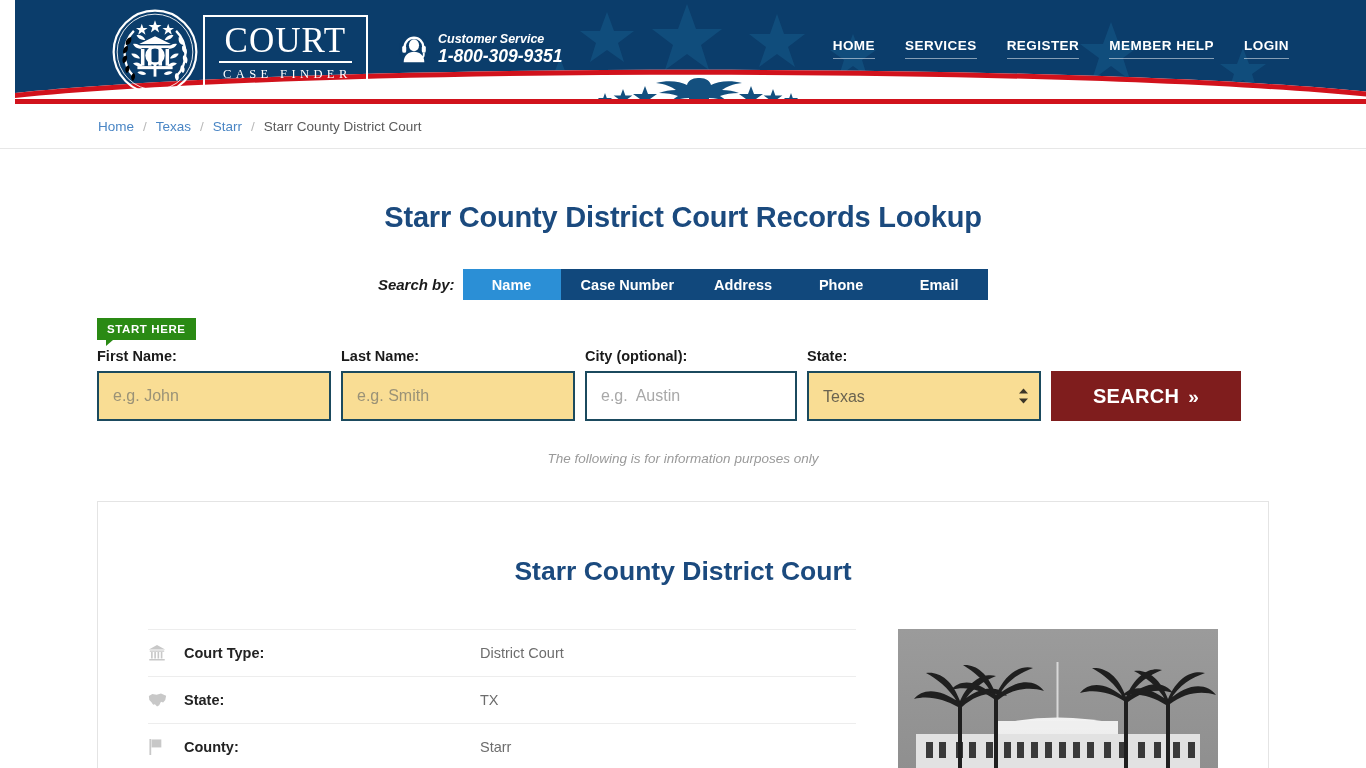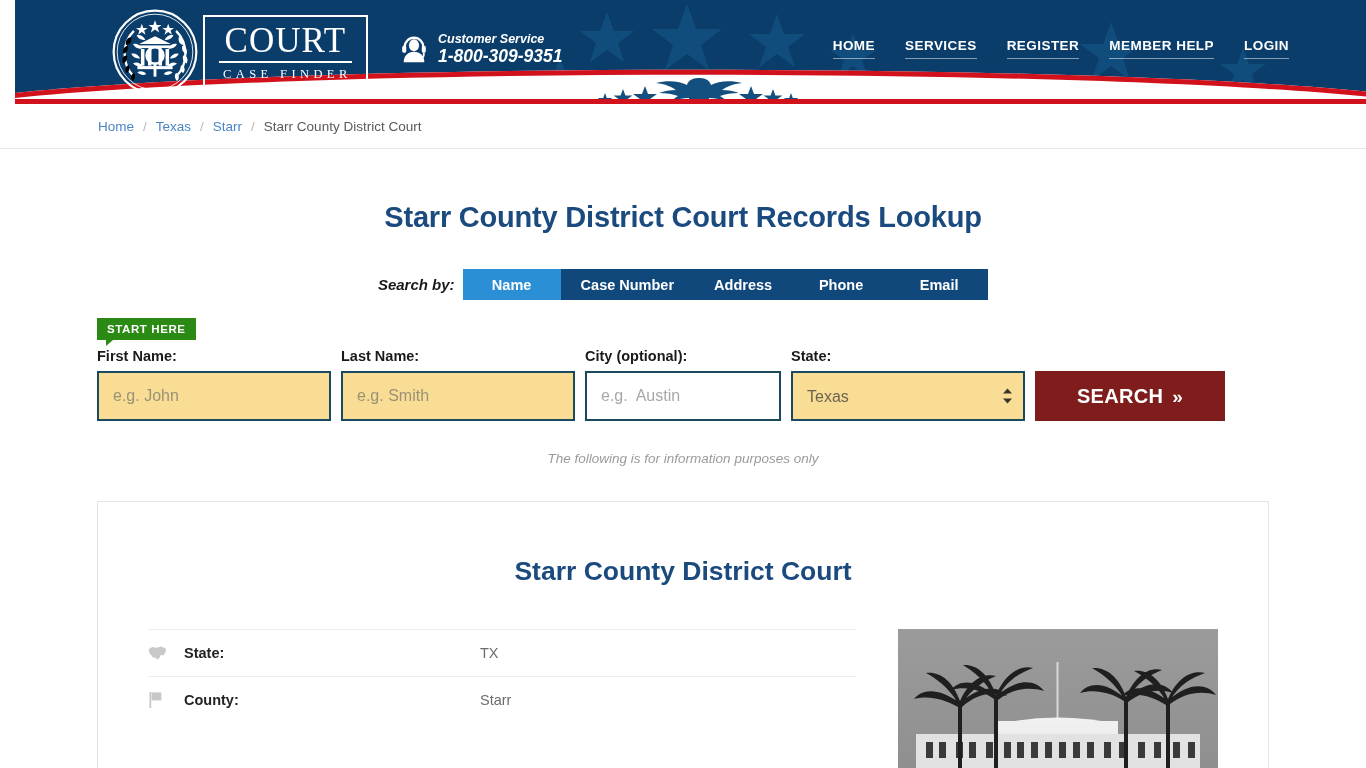--- a/index.html
+++ b/index.html
@@ -227,21 +227,21 @@
     color: #8a8271;
     font-family: "Liberation Sans", sans-serif;
     background: #f9dd94;
     outline: none;
   }
   .field-input::placeholder { color: #9a9277; opacity: 1; }
   .field-input.white { background: #ffffff; color: #9a9a9a; }
   .field-input.white::placeholder { color: #a8a8a8; }
   .w-first { width: 234px; }
   .w-last  { width: 234px; }
-  .w-city  { width: 196px; }
+  .w-city  { width: 212px; }
 
   .select-wrap { position: relative; }
   .field-select {
     -webkit-appearance: none; appearance: none;
     height: 50px; width: 234px;
     border: 2px solid #1b4a5e;
     background: #f9dd94;
     font-size: 16px;
     color: #6a6350;
     padding: 0 32px 0 14px;
@@ -495,20 +495,29 @@
   </div>
 
   <div class="disclaimer">The following is for information purposes only</div>
 
   <section class="info-card">
     <h2 class="card-title">Starr County District Court</h2>
 
     <div class="card-body">
       <div class="detail-table">
 
+        <div class="detail-row">
+          <span class="detail-icon">
+            <svg width="18" height="18" viewBox="0 0 20 20">
+              <path d="M10 1 L1 6 h18 z M2 7.2 h16 v1.4 h-16 z M3.4 9 h1.8 v7 h-1.8 z M7 9 h1.8 v7 h-1.8 z M10.6 9 h1.8 v7 h-1.8 z M14.2 9 h1.8 v7 h-1.8 z M1.4 16.6 h17.2 v1.6 h-17.2 z" fill="#c8c8c8"></path>
+            </svg>
+          </span>
+          <span class="detail-key">Court Type:</span>
+          <span class="detail-val">District Court</span>
+        </div>
 
         <div class="detail-row">
           <span class="detail-icon">
             <svg width="19" height="16" viewBox="0 0 22 18">
               <path d="M1 4.5 L5 2 L10 3 L15 1.5 L21 4 L20 9 L17.5 12 L15 11 L13 15 L10.5 16.5 L8 14 L6 14.5 L4 11.5 L1.5 9 Z" fill="#c8c8c8"></path>
             </svg>
           </span>
           <span class="detail-key">State:</span>
           <span class="detail-val">TX</span>
         </div>

